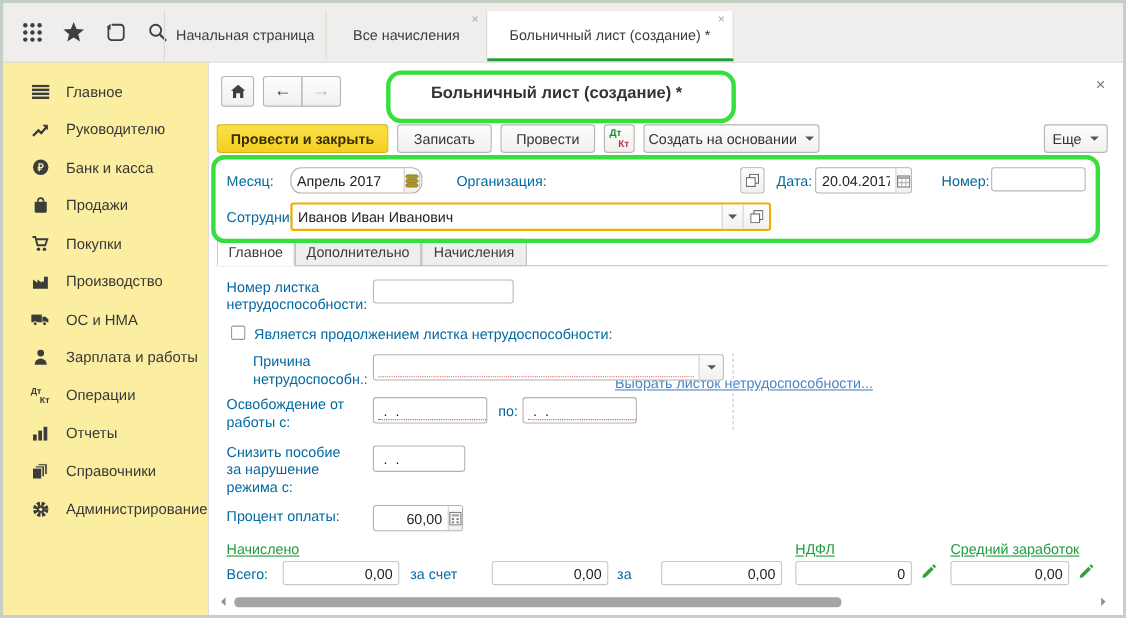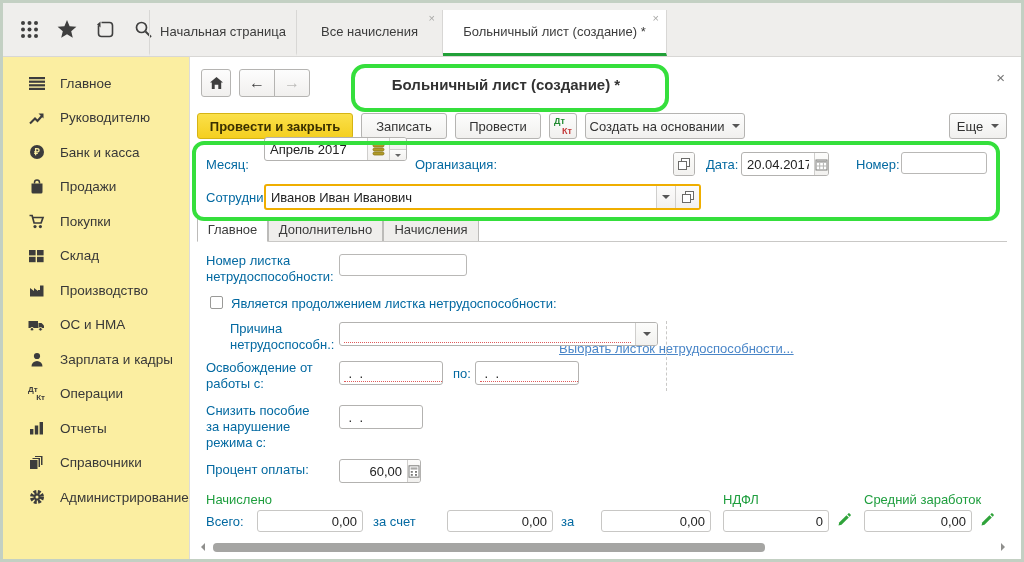--- a/index.html
+++ b/index.html
@@ -55,21 +55,21 @@
   .spin div:first-child{border-bottom:1px solid #cfcecc;}
   .tri-up{width:0;height:0;border:3.5px solid transparent;border-bottom-color:#666;transform:translateY(-2px);}
   .tri-dn{width:0;height:0;border:3.5px solid transparent;border-top-color:#666;transform:translateY(2px);}
   
   .ftab{position:absolute;box-sizing:border-box;height:25px;display:flex;align-items:center;justify-content:center;
     font-size:13px;color:#3c3c3c;background:#efeeec;border:1px solid #bcbbb9;border-radius:3px 3px 0 0;cursor:pointer;}
   .ftab.active{background:#fff;border-bottom:1px solid #fff;z-index:5;}
   .panelline{position:absolute;border-top:1px solid #c9c8c6;}
   .cb{position:absolute;width:13px;height:13px;border:1px solid #9a9a98;border-radius:2px;background:#fff;box-sizing:border-box;cursor:pointer;}
   .link{position:absolute;font-size:13px;color:#4a86c8;text-decoration:underline;cursor:pointer;white-space:nowrap;}
-  .greenlbl{position:absolute;font-size:13px;color:#1e9e3e;white-space:nowrap;}
+  .greenlbl{position:absolute;font-size:13px;color:#1e9e3e;white-space:nowrap;text-decoration:underline;}
   .dashv{position:absolute;border-left:1px dashed #c9c8c6;width:0;}
   
   .anno{position:absolute;border:4px solid #35df3c;border-radius:14px;pointer-events:none;z-index:50;}
   .title-txt{position:absolute;width:100%;text-align:center;font-size:15px;font-weight:bold;color:#333;}
   .closex{position:absolute;font-size:15px;color:#777;cursor:pointer;line-height:15px;}
   
   .dtkt{position:relative;width:28px;height:26px;font-weight:bold;}
   .dtkt .dt{position:absolute;left:4px;top:3px;font-size:9px;color:#1f8a2f;}
   .dtkt .kt{position:absolute;right:4px;bottom:3px;font-size:9px;color:#c33a3a;}
   .dtkt-mini{position:relative;width:17px;height:17px;}
@@ -182,33 +182,20 @@
           <svg width="16" height="15" viewBox="0 0 16 15">
             <path d="M.5 1.5h2.6l2 7.5h7l1.9-5.5H4" fill="none" stroke="#3c3c3c" stroke-width="1.7"></path>
             <circle cx="6" cy="12.6" r="1.6" fill="#3c3c3c"></circle>
             <circle cx="11.4" cy="12.6" r="1.6" fill="#3c3c3c"></circle>
           </svg>
         </span>
       <span class="lb">Покупки</span>
     </div>
     <div class="snav">
       <span class="ic">
-          <svg width="15" height="14" viewBox="0 0 15 14">
-            <g fill="#3c3c3c">
-              <rect x="0" y="1" width="6.6" height="5.4"></rect>
-              <rect x="8" y="1" width="6.6" height="5.4"></rect>
-              <rect x="0" y="7.8" width="6.6" height="5.4"></rect>
-              <rect x="8" y="7.8" width="6.6" height="5.4"></rect>
-            </g>
-          </svg>
-        </span>
-      <span class="lb">Склад</span>
-    </div>
-    <div class="snav">
-      <span class="ic">
           <svg width="16" height="14" viewBox="0 0 16 14">
             <path d="M1 13.5V5l4 3V5l4 3V7h2V2.5h3.5v11z" fill="#3c3c3c"></path>
           </svg>
         </span>
       <span class="lb">Производство</span>
     </div>
     <div class="snav">
       <span class="ic">
           <svg width="17" height="14" viewBox="0 0 17 14">
             <rect x="0.5" y="3" width="9.5" height="7" fill="#3c3c3c"></rect>
@@ -219,21 +206,21 @@
         </span>
       <span class="lb">ОС и НМА</span>
     </div>
     <div class="snav">
       <span class="ic">
           <svg width="14" height="15" viewBox="0 0 14 15">
             <circle cx="7" cy="4" r="3.1" fill="#3c3c3c"></circle>
             <path d="M1.5 14.5a5.5 5.5 0 0 1 11 0z" fill="#3c3c3c"></path>
           </svg>
         </span>
-      <span class="lb">Зарплата и кадры</span>
+      <span class="lb">Зарплата и работы</span>
     </div>
     <div class="snav">
       <span class="ic">
         <span class="dtkt-mini">
             <span class="dt">Дт</span>
             <span class="kt">Кт</span>
           </span>
       </span>
       <span class="lb">Операции</span>
     </div>
@@ -307,21 +294,21 @@
         <span class="tri"></span>
     </div>
     <div class="btn" style="right:14px;top:56px;width:58px;">
       <span>Еще</span>
         <span class="tri"></span>
     </div>
 
     <div class="anno" style="left:2px;top:84px;width:800px;height:72px;border-radius:12px;"></div>
 
     <div class="lbl" style="left:16px;top:100px;">Месяц:</div>
-    <div class="grp" style="left:74px;top:80px;width:143px;">
+    <div class="grp" style="left:74px;top:95px;width:120px;border-radius:10px;">
       <input style="width: 92px; flex: 0 0 auto;" value="Апрель 2017">
       <div class="seg" style="width:26px;">
         <svg width="13" height="13" viewBox="0 0 13 13">
             <g fill="#b09a28" stroke="#8a7618" stroke-width="0.8">
               <rect x="1" y="1" width="11" height="3" rx="1.5"></rect>
               <rect x="1" y="5" width="11" height="3" rx="1.5"></rect>
               <rect x="1" y="9" width="11" height="3" rx="1.5"></rect>
             </g>
           </svg>
       </div>

